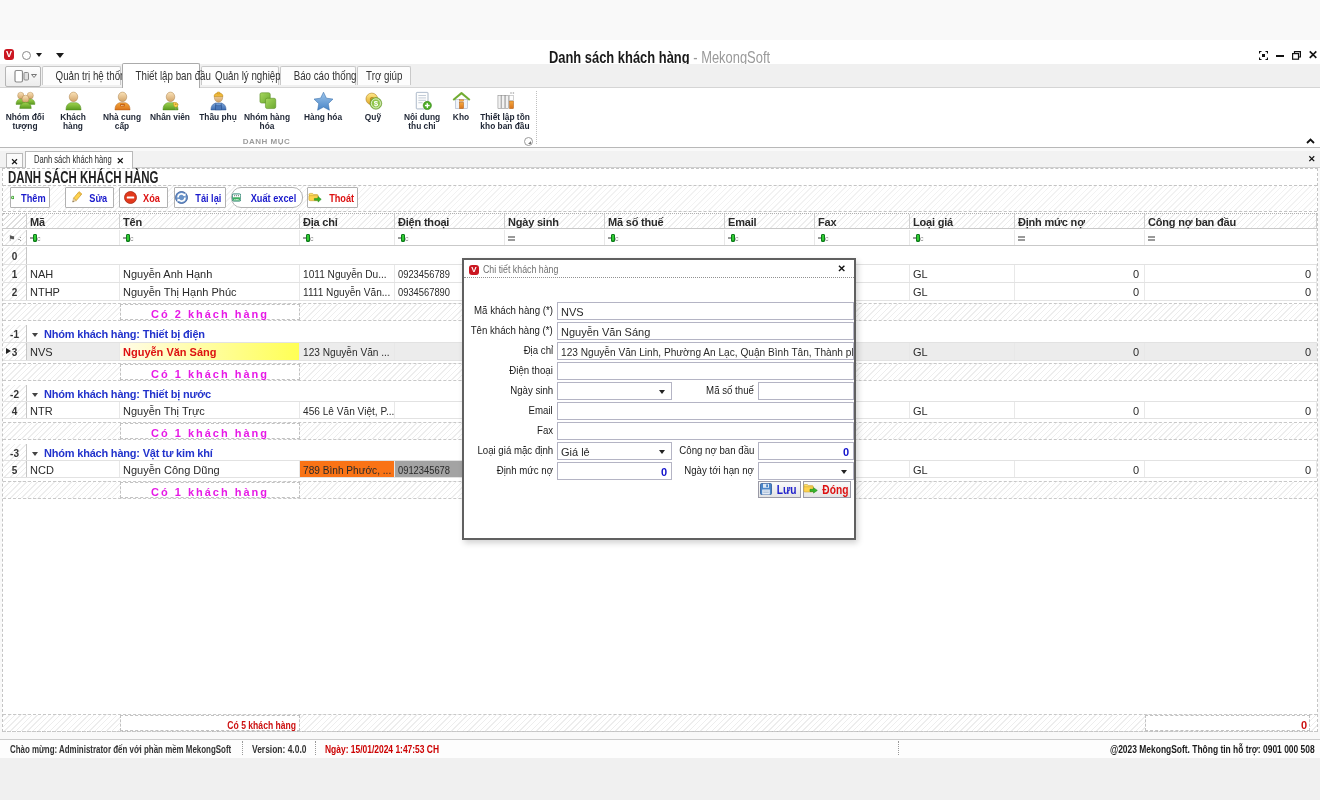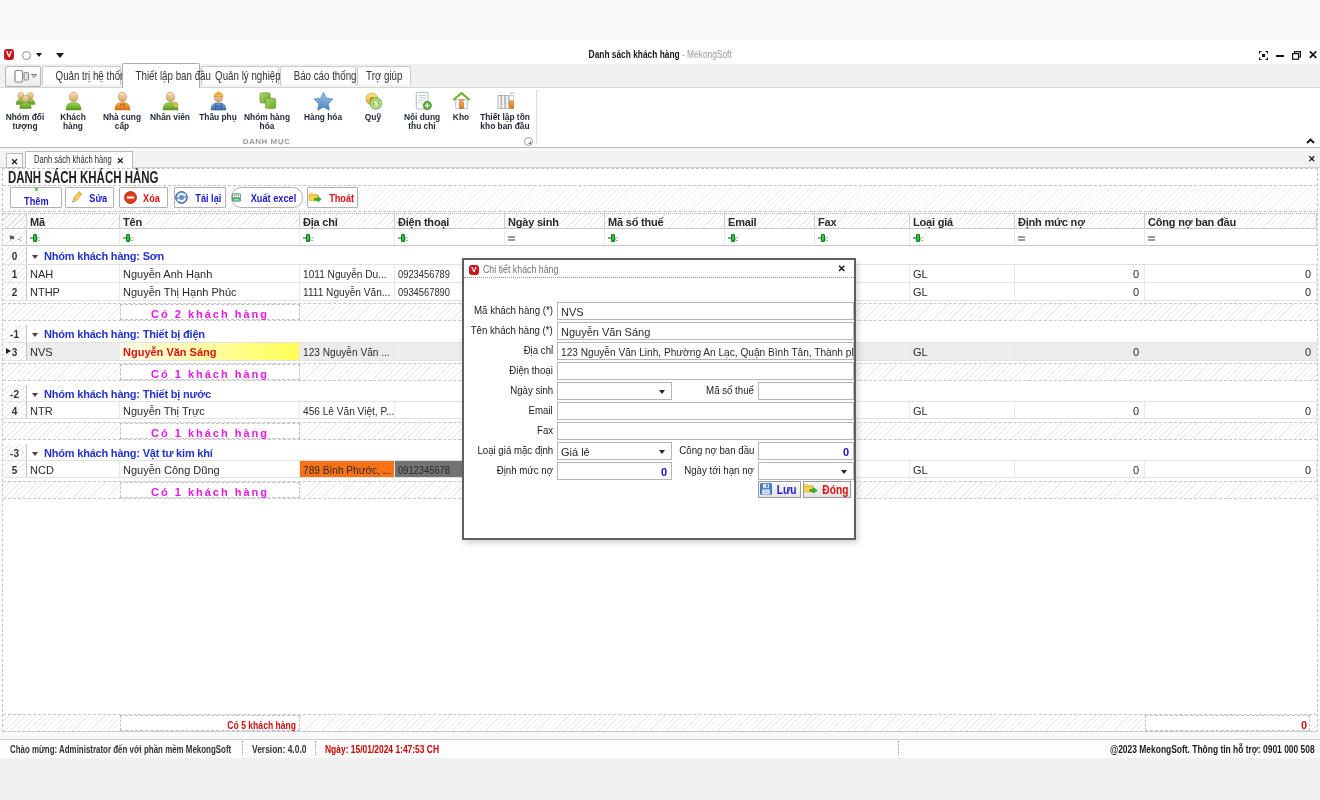--- a/index.html
+++ b/index.html
@@ -8,21 +8,21 @@
 .hatch{background-image:repeating-linear-gradient(135deg,rgba(110,110,110,0.12) 0 1px,transparent 1px 4px);}
 .hatch2{background-image:repeating-linear-gradient(135deg,rgba(110,110,110,0.09) 0 1px,transparent 1px 4px);}
 .b{font-weight:bold;}
 .sxc{display:inline-block;transform:scaleX(0.75);transform-origin:50% 50%;white-space:nowrap;}
 .sxl{display:inline-block;transform:scaleX(0.80);transform-origin:0 50%;white-space:nowrap;}
 
 #titlebar{left:0;top:40px;width:1320px;height:24px;background:#fff;}
 #appicon{left:4px;top:49px;width:10px;height:11px;background:#cb1721;border-radius:3px;color:#fff;font-size:9px;font-weight:bold;text-align:center;line-height:11px;}
 #qat1{left:22px;top:51px;width:9px;height:9px;border:1.5px solid #8a8a8a;border-radius:50%;}
 .caret{width:0;height:0;border-left:3.5px solid transparent;border-right:3.5px solid transparent;border-top:4px solid #1a1a1a;}
-#ttext{left:0;top:48px;width:1320px;text-align:center;font-size:11px;}
+#ttext{left:0;top:48px;width:1320px;text-align:center;font-size:17px;}
 .winbtn{top:8px;font-size:11px;color:#111;font-weight:bold;}
 
 #ribtabs{left:0;top:64px;width:1320px;height:24px;background:#f0f0f0;border-bottom:1px solid #d5d5d5;}
 .rtab{position:absolute;top:2px;height:19px;line-height:18px;text-align:center;font-size:13px;white-space:nowrap;overflow:visible;color:#333;background:#fdfdfd;border:1px solid #c9c9c9;border-bottom:none;border-radius:2px 2px 0 0;}
 .rtab.sel{top:0;height:25px;line-height:24px;background:#fff;border:1px solid #ababab;border-bottom:none;z-index:2;}
 #appbtn{left:5px;top:2px;width:36px;height:21px;border:1px solid #b5b5b5;border-radius:2px;background:linear-gradient(#fefefe,#ececec);}
 
 #ribbon{left:0;top:88px;width:1320px;height:60px;background:#fff;border-bottom:1px solid #b8b8b8;}
 .ritem{position:absolute;top:2px;text-align:center;}
 .ritem svg{display:block;margin:0 auto;}
@@ -528,21 +528,21 @@
   </svg>
 
 <div class="abs" id="tabstrip"></div>
 <div class="abs" id="dtabx"><span class="xglyph">✕</span></div>
 <div class="abs" id="dtab"><span class="sxl" style="transform:scaleX(0.76);">Danh sách khách hàng</span><span class="xglyph" style="position:absolute;right:8px;top:1px;">✕</span></div>
 <div class="abs xglyph" style="left:1308px;top:154px;">✕</div>
 
 <div class="abs" id="panel"></div>
 <div class="abs" id="heading">DANH SÁCH KHÁCH HÀNG</div>
 <div class="abs hatch2" id="btnbar">
-<div class="tbtn" style="left:7px;width:52px;flex-direction:column;">
+<div class="tbtn" style="left:7px;width:40px;">
       <svg width="13" height="13" viewBox="0 0 13 13">
         <circle cx="6.5" cy="6.5" r="6" fill="#2fa81f" stroke="#1c7a12" stroke-width="0.8"></circle>
         <rect x="5.5" y="2.8" width="2" height="7.4" rx="0.6" fill="#fff"></rect>
         <rect x="2.8" y="5.5" width="7.4" height="2" rx="0.6" fill="#fff"></rect>
       </svg>
       <span class="sxc" style="transform:scaleX(0.8);">Thêm</span>
     </div>
 <div class="tbtn" style="left:62px;width:49px;">
       <svg width="13" height="13" viewBox="0 0 13 13">
         <g transform="rotate(40 6.5 6.5)">
@@ -617,21 +617,20 @@
 <div class="cell dcell" style="left:502px;width:100px;padding-top:1px;"><span style="display:inline-block;width:7px;height:5px;border-top:2px solid #9a9a9a;border-bottom:2px solid #9a9a9a;margin-top:4px;"></span></div>
 <div class="cell dcell" style="left:602px;width:120px;padding-top:1px;"><span style="display:inline-block;vertical-align:middle;margin-top:-2px;"><span style="display:inline-block;width:2.5px;height:2px;background:#9a9a9a;vertical-align:middle;margin-bottom:1px;"></span><span style="display:inline-block;width:4.5px;height:8px;background:#33cc33;border:1.2px solid #0d7a1d;border-radius:1px;vertical-align:middle;box-shadow:inset 0 -1px 0 #1da51d;"></span><span style="display:inline-block;font-size:7px;color:#8a8a8a;vertical-align:middle;">c</span></span></div>
 <div class="cell dcell" style="left:722px;width:90px;padding-top:1px;"><span style="display:inline-block;vertical-align:middle;margin-top:-2px;"><span style="display:inline-block;width:2.5px;height:2px;background:#9a9a9a;vertical-align:middle;margin-bottom:1px;"></span><span style="display:inline-block;width:4.5px;height:8px;background:#33cc33;border:1.2px solid #0d7a1d;border-radius:1px;vertical-align:middle;box-shadow:inset 0 -1px 0 #1da51d;"></span><span style="display:inline-block;font-size:7px;color:#8a8a8a;vertical-align:middle;">c</span></span></div>
 <div class="cell dcell" style="left:812px;width:95px;padding-top:1px;"><span style="display:inline-block;vertical-align:middle;margin-top:-2px;"><span style="display:inline-block;width:2.5px;height:2px;background:#9a9a9a;vertical-align:middle;margin-bottom:1px;"></span><span style="display:inline-block;width:4.5px;height:8px;background:#33cc33;border:1.2px solid #0d7a1d;border-radius:1px;vertical-align:middle;box-shadow:inset 0 -1px 0 #1da51d;"></span><span style="display:inline-block;font-size:7px;color:#8a8a8a;vertical-align:middle;">c</span></span></div>
 <div class="cell dcell" style="left:907px;width:105px;padding-top:1px;"><span style="display:inline-block;vertical-align:middle;margin-top:-2px;"><span style="display:inline-block;width:2.5px;height:2px;background:#9a9a9a;vertical-align:middle;margin-bottom:1px;"></span><span style="display:inline-block;width:4.5px;height:8px;background:#33cc33;border:1.2px solid #0d7a1d;border-radius:1px;vertical-align:middle;box-shadow:inset 0 -1px 0 #1da51d;"></span><span style="display:inline-block;font-size:7px;color:#8a8a8a;vertical-align:middle;">c</span></span></div>
 <div class="cell dcell" style="left:1012px;width:130px;padding-top:1px;"><span style="display:inline-block;width:7px;height:5px;border-top:2px solid #9a9a9a;border-bottom:2px solid #9a9a9a;margin-top:4px;"></span></div>
 <div class="cell dcell" style="left:1142px;width:172px;padding-top:1px;"><span style="display:inline-block;width:7px;height:5px;border-top:2px solid #9a9a9a;border-bottom:2px solid #9a9a9a;margin-top:4px;"></span></div>
 </div>
 <div class="gr" style="top:247px;height:18px;border-bottom:1px solid #e2e2e2;background:#fff;">
 <div class="cell rowhead num" style="left:0px;width:24px;">0</div>
-<div class="cell grouptext" style="left:26px;width:600px;"><span style="display:inline-block;width:0;height:0;border-left:3.5px solid transparent;border-right:3.5px solid transparent;border-top:4px solid #444;margin:0 6px 1px 3px;vertical-align:middle;"></span>Nhóm khách hàng: Sơn</div>
 </div>
 <div class="gr" style="top:265px;height:18px;border-bottom:1px solid #e2e2e2;background:#fff;">
 <div class="cell rowhead num" style="left:0px;width:24px;">1</div>
 <div class="cell dcell" style="left:24px;width:93px;background:#fff;">NAH</div>
 <div class="cell dcell" style="left:117px;width:180px;background:#fff;">Nguyễn Anh Hạnh</div>
 <div class="cell dcell" style="left:297px;width:95px;background:#fff;"><span style="display:inline-block;transform:scaleX(0.92);transform-origin:0 50%;white-space:nowrap;">1011 Nguyễn Du...</span></div>
 <div class="cell dcell" style="left:392px;width:110px;background:#fff;"><span style="display:inline-block;transform:scaleX(0.85);transform-origin:0 50%;white-space:nowrap;">0923456789</span></div>
 <div class="cell dcell" style="left:502px;width:100px;background:#fff;"></div>
 <div class="cell dcell" style="left:602px;width:120px;background:#fff;"></div>
 <div class="cell dcell" style="left:722px;width:90px;background:#fff;"></div>
@@ -701,21 +700,21 @@
 </div>
 <div class="gr" style="top:444px;height:17px;border-bottom:1px solid #e2e2e2;background:#fff;">
 <div class="cell rowhead num" style="left:0px;width:24px;">-3</div>
 <div class="cell grouptext" style="left:26px;width:600px;"><span style="display:inline-block;width:0;height:0;border-left:3.5px solid transparent;border-right:3.5px solid transparent;border-top:4px solid #444;margin:0 6px 1px 3px;vertical-align:middle;"></span>Nhóm khách hàng: Vật tư kim khí</div>
 </div>
 <div class="gr" style="top:461px;height:17px;border-bottom:1px solid #e2e2e2;background:#fff;">
 <div class="cell rowhead num" style="left:0px;width:24px;">5</div>
 <div class="cell dcell" style="left:24px;width:93px;background:#fff;">NCD</div>
 <div class="cell dcell" style="left:117px;width:180px;background:#fff;">Nguyễn Công Dũng</div>
 <div class="cell dcell" style="left:297px;width:95px;background:#f97316;"><span style="display:inline-block;transform:scaleX(0.92);transform-origin:0 50%;white-space:nowrap;">789 Bình Phước, ...</span></div>
-<div class="cell dcell" style="left:392px;width:110px;background:#737373;"><span style="display:inline-block;transform:scaleX(0.85);transform-origin:0 50%;white-space:nowrap;">0912345678</span></div>
+<div class="cell dcell" style="left:392px;width:110px;background:#a3a3a3;"><span style="display:inline-block;transform:scaleX(0.85);transform-origin:0 50%;white-space:nowrap;">0912345678</span></div>
 <div class="cell dcell" style="left:502px;width:100px;background:#fff;"></div>
 <div class="cell dcell" style="left:602px;width:120px;background:#fff;"></div>
 <div class="cell dcell" style="left:722px;width:90px;background:#fff;"></div>
 <div class="cell dcell" style="left:812px;width:95px;background:#fff;"></div>
 <div class="cell dcell" style="left:907px;width:105px;background:#fff;">GL</div>
 <div class="cell dcell" style="left:1012px;width:130px;background:#fff;text-align:right;padding-right:5px;">0</div>
 <div class="cell dcell" style="left:1142px;width:172px;background:#fff;text-align:right;padding-right:5px;">0</div>
 </div>
 <div class="gr hatch" style="top:481px;height:18px;border-top:1px dashed #c8c8c8;border-bottom:1px dashed #c8c8c8;">
 <div class="cell sumcell" style="left:117px;width:180px;color:#e619e6;">Có 1 khách hàng</div>

